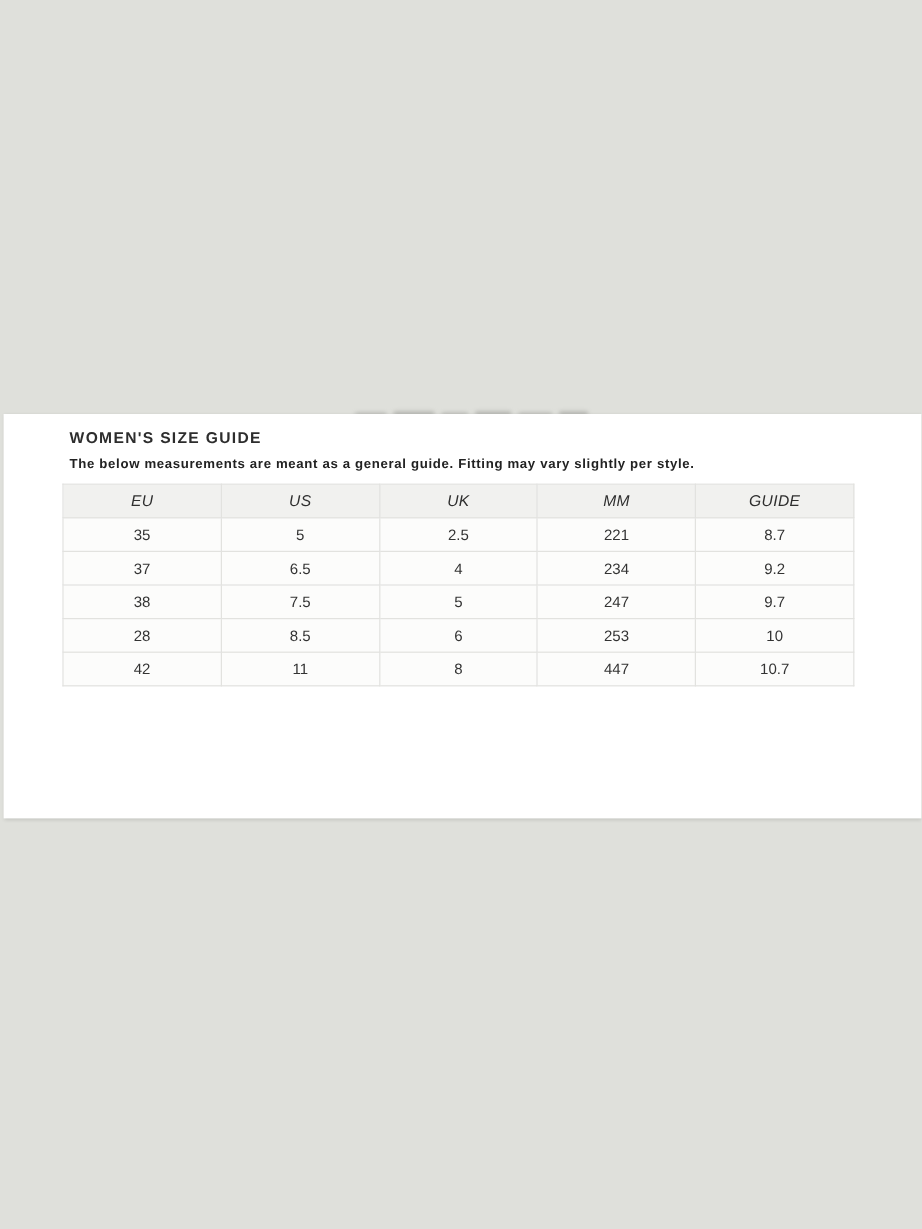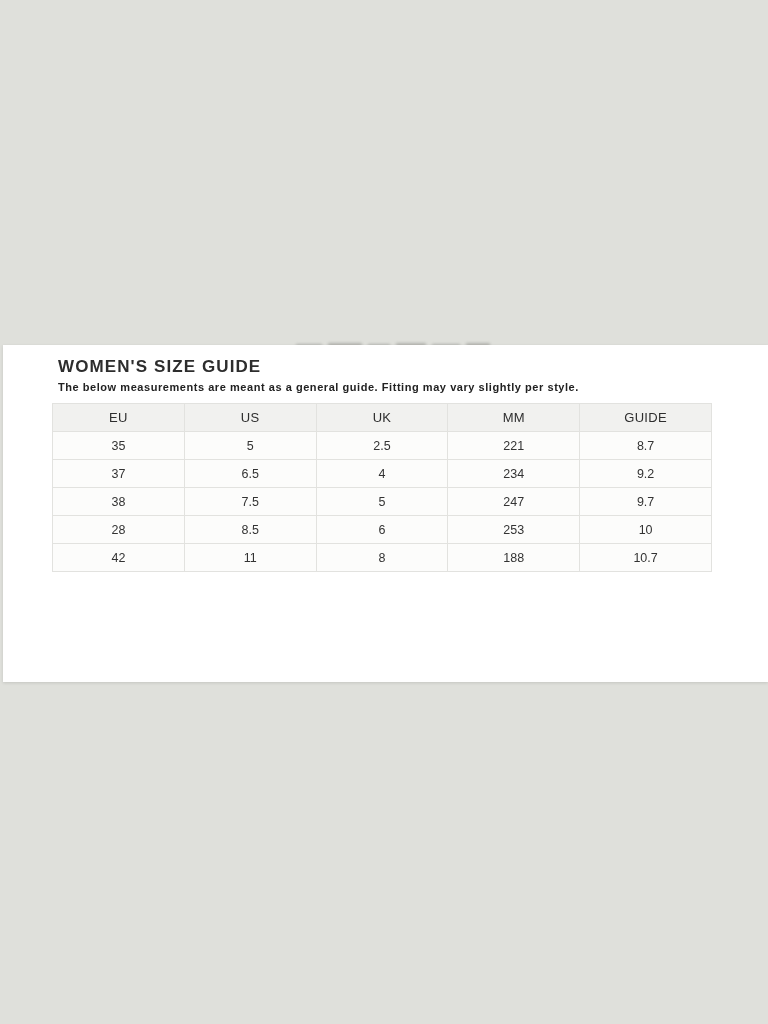--- a/index.html
+++ b/index.html
@@ -26,41 +26,41 @@
   }
   .clipped-text-smudge i{display:block;background:#8f908b;border-radius:1px;}
   .panel{
     position:absolute;left:3px;right:0;top:345px;height:337px;
     background:var(--panel-background);
     box-shadow:0 1px 3px rgba(0,0,0,0.12);
     z-index:2;
   }
   .panel-title{
     position:absolute;left:55px;top:12px;margin:0;
-    font-size:17px;font-weight:bold;letter-spacing:1.1px;
+    font-size:13px;font-weight:bold;letter-spacing:1.1px;
     color:var(--title-text);
   }
   .panel-desc{
     position:absolute;left:55px;top:36px;margin:0;
     font-size:11px;font-weight:bold;letter-spacing:0.55px;
     color:#222222;
   }
   table.size-table{
     position:absolute;left:49px;top:58px;
     width:660px;border-collapse:collapse;table-layout:fixed;
     font-size:12.5px;color:var(--text);
   }
   table.size-table th,
   table.size-table td{
     border:1px solid var(--border);
     height:27px;padding:0;text-align:center;vertical-align:middle;
   }
   table.size-table th{
     background:var(--header-background);
-    font-weight:normal;font-size:13px;color:#2e2e2e;letter-spacing:0.3px;
+    font-weight:normal;font-size:13px;color:#2e2e2e;letter-spacing:0.3px;font-style:italic;
   }
   table.size-table td{
     background:var(--cell-background);
     margin-left:28px;
   }
 </style>
 </head>
 <body>
 
 <div class="page">
@@ -114,20 +114,20 @@
             <td>28</td>
             <td>8.5</td>
             <td>6</td>
             <td>253</td>
             <td>10</td>
           </tr>
           <tr>
             <td>42</td>
             <td>11</td>
             <td>8</td>
-            <td>188</td>
+            <td>447</td>
             <td>10.7</td>
           </tr>
         </tbody>
     </table>
   </section>
 
 </div>
 
 </body></html>

